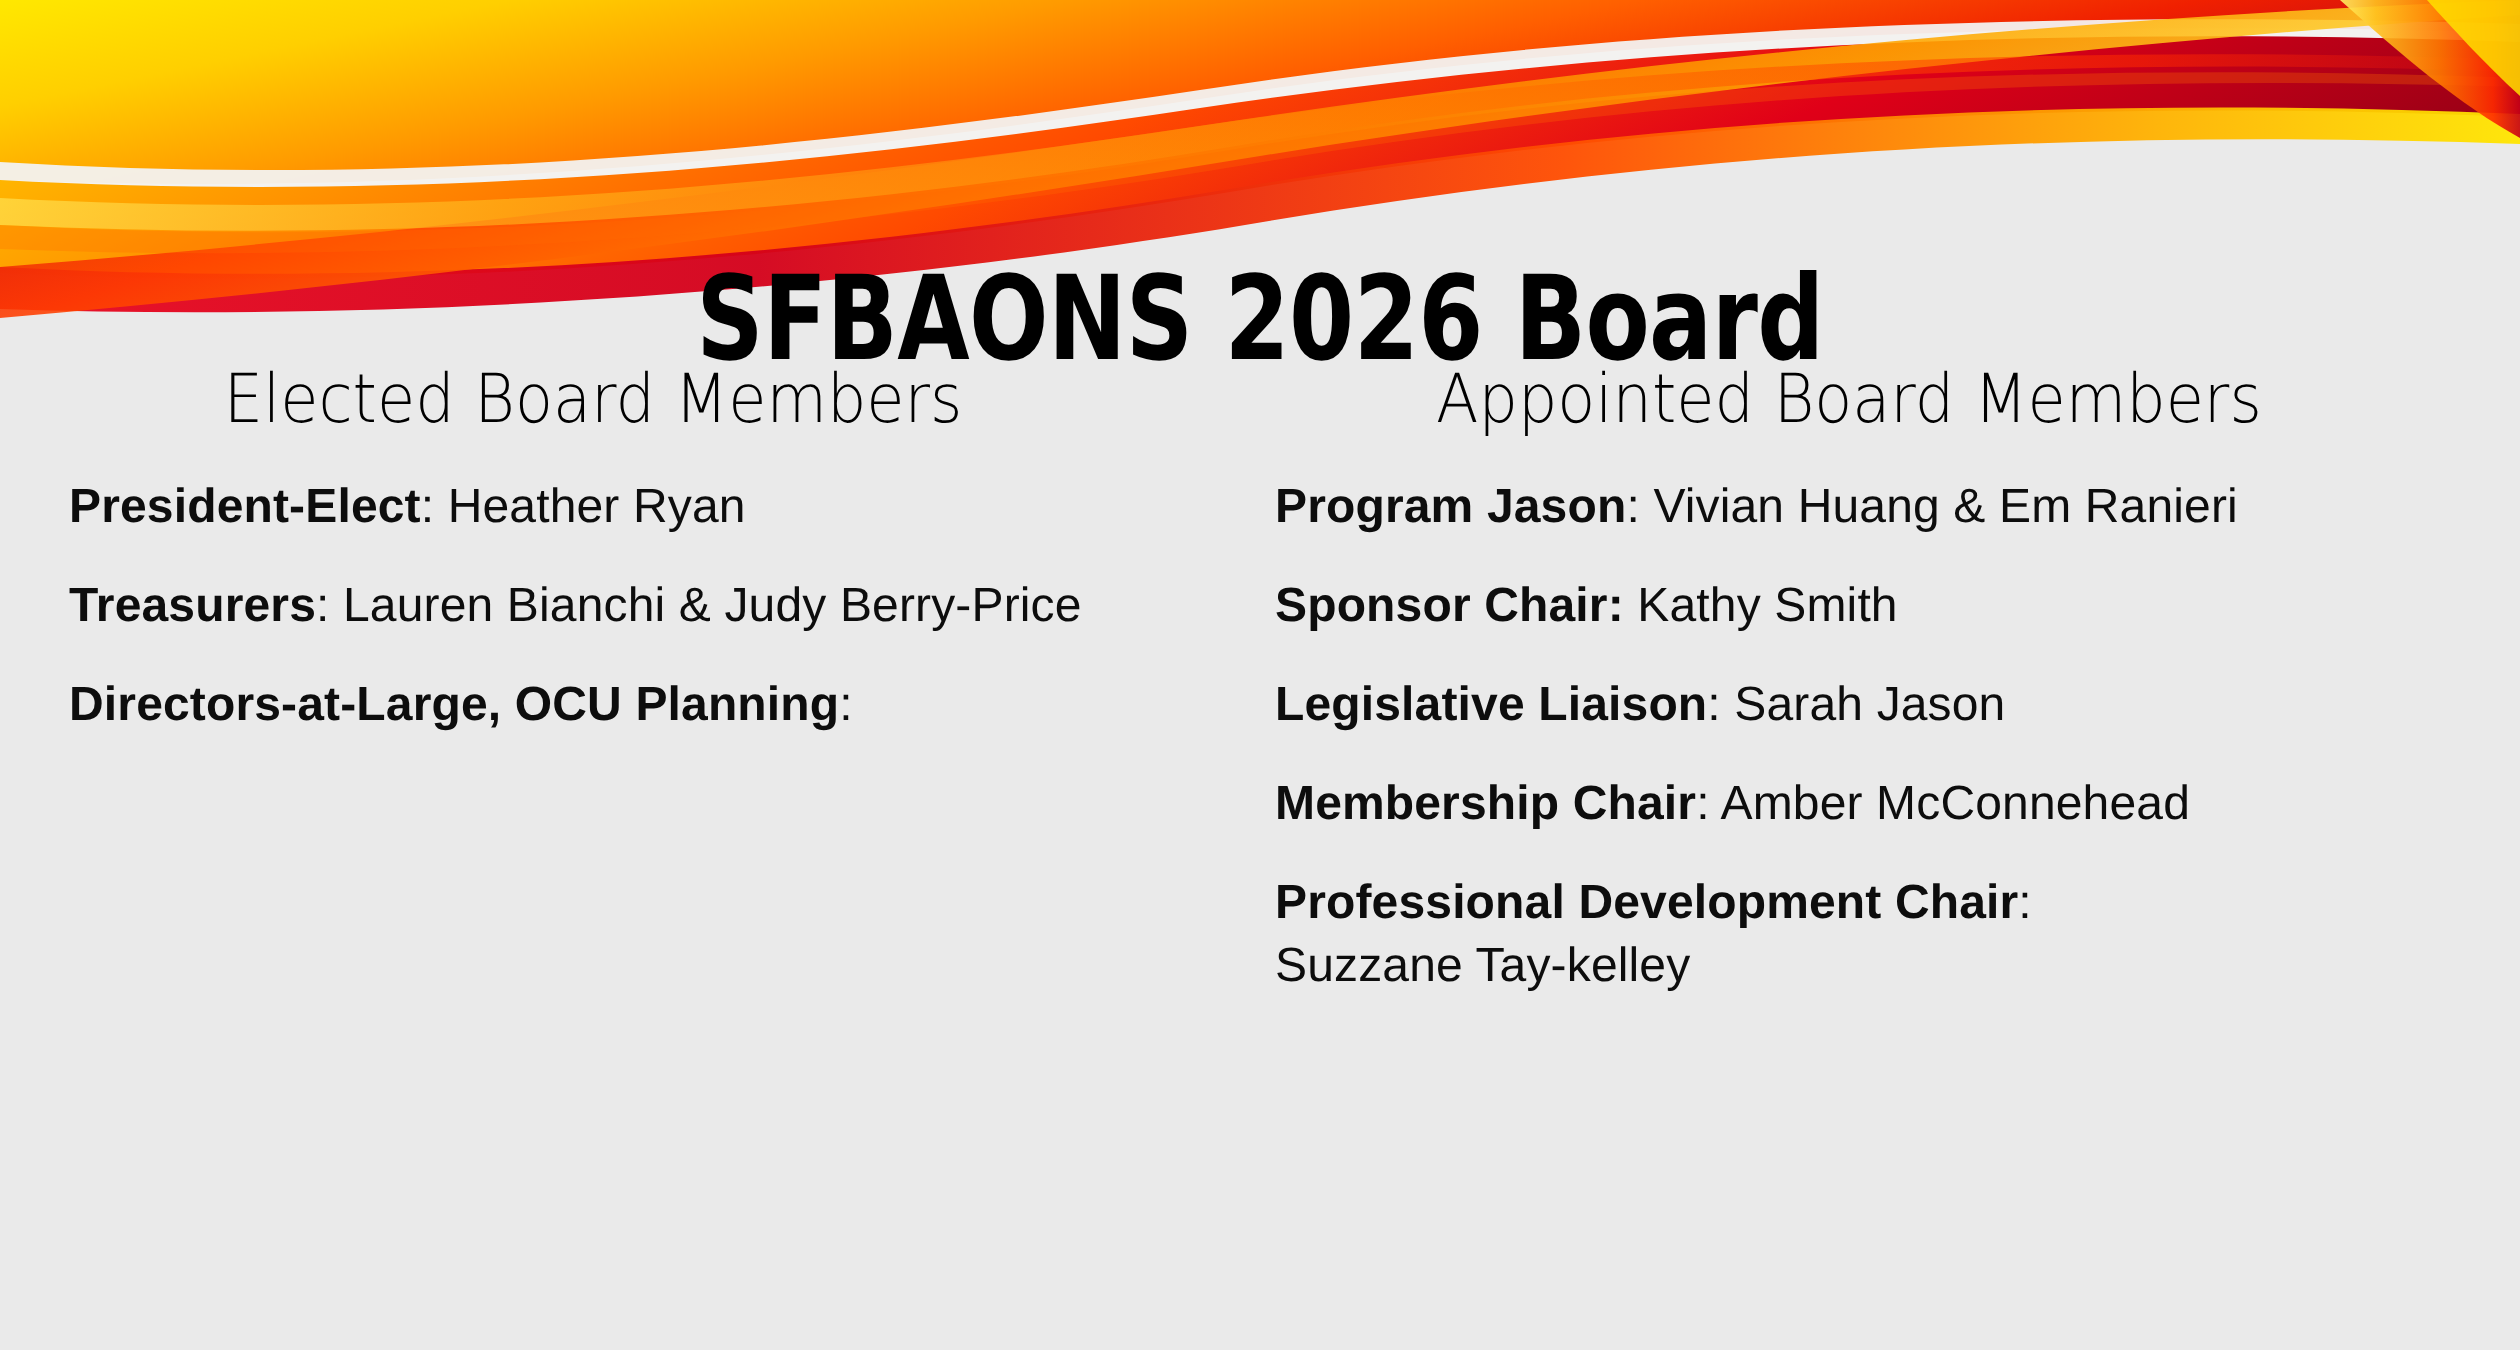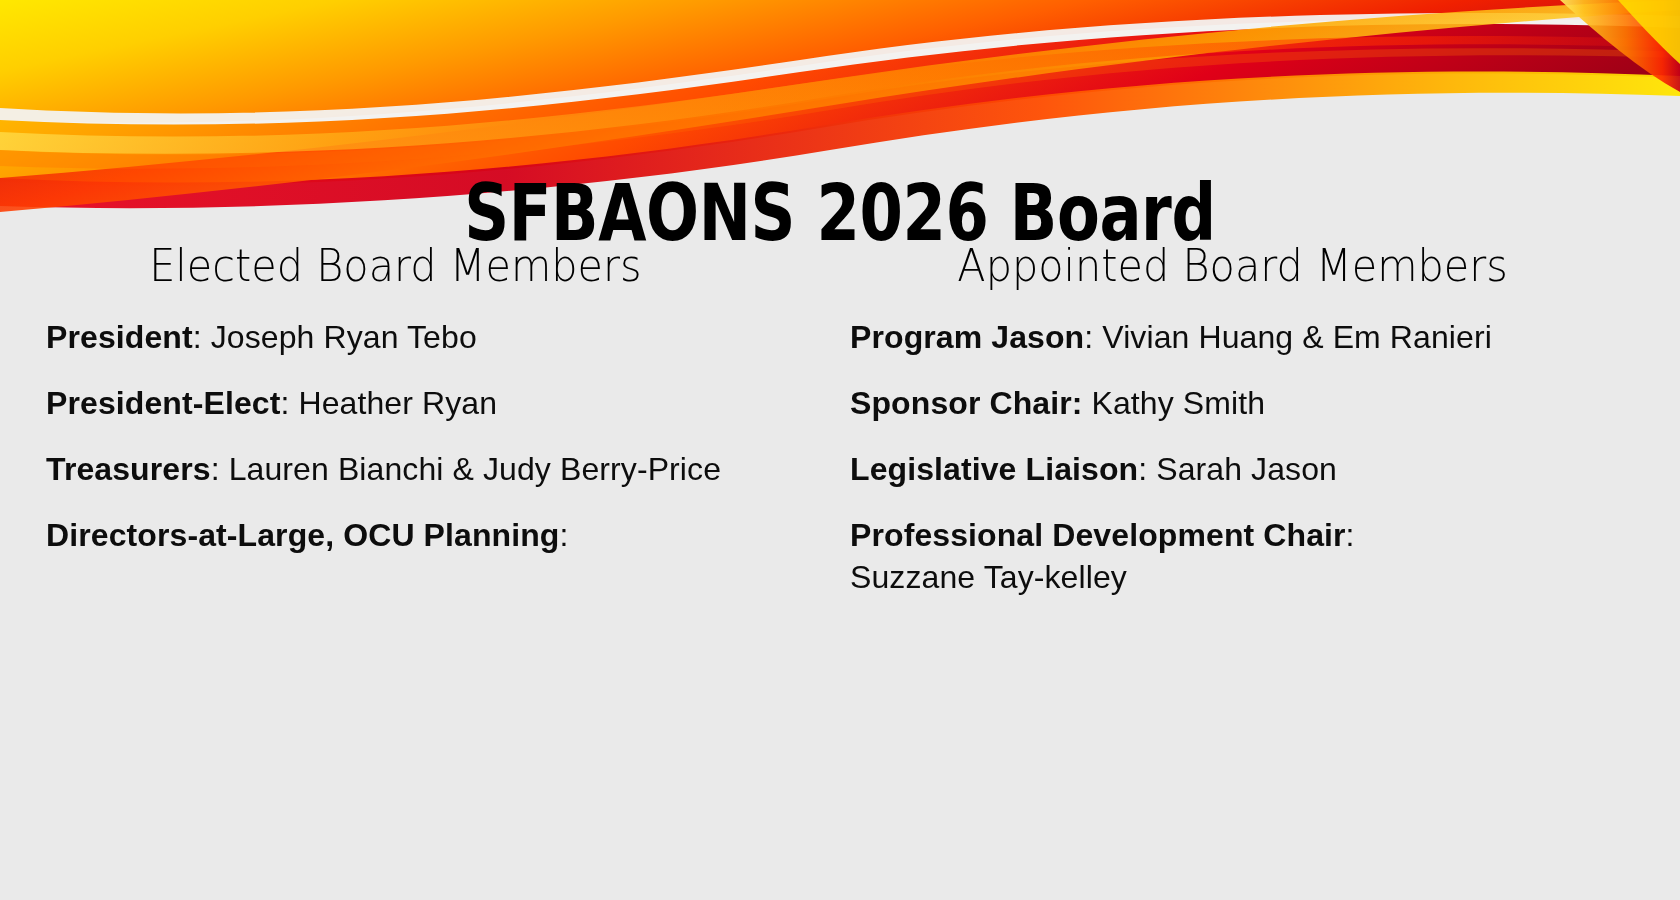--- a/index.html
+++ b/index.html
@@ -184,23 +184,20 @@
   </div>
 
   <h1 id="title">SFBAONS 2026 Board</h1>
 
   <div id="columns">
 
     <div class="column col-left">
       <div class="col-header">Elected Board Members</div>
       <ul class="member-list">
         <li>
-          <span class="role">President</span><span class="sep">: </span><span class="person">Joseph Ryan Tebo</span>
-        </li>
-        <li>
           <span class="role">President-Elect</span><span class="sep">: </span><span class="person">Heather Ryan</span>
         </li>
         <li>
           <span class="role">Treasurers</span><span class="sep">: </span><span class="person">Lauren Bianchi &amp; Judy Berry-Price</span>
         </li>
         <li>
           <span class="role">Directors-at-Large, OCU Planning</span><span class="sep">:</span>
         </li>
       </ul>
     </div>
@@ -211,19 +208,22 @@
         <li>
           <span class="role">Program Jason</span><span class="sep">: </span><span class="person">Vivian Huang &amp; Em Ranieri</span>
         </li>
         <li>
           <span class="role">Sponsor Chair</span><span class="sep bold-sep">: </span><span class="person">Kathy Smith</span>
         </li>
         <li>
           <span class="role">Legislative Liaison</span><span class="sep">: </span><span class="person">Sarah Jason</span>
         </li>
         <li>
+          <span class="role">Membership Chair</span><span class="sep">: </span><span class="person">Amber McConnehead</span>
+        </li>
+        <li>
           <span class="role">Professional Development Chair</span><span class="sep">:</span><span class="wrapname">Suzzane Tay-kelley</span>
         </li>
       </ul>
     </div>
 
   </div>
 </div>
 
 </body></html>

